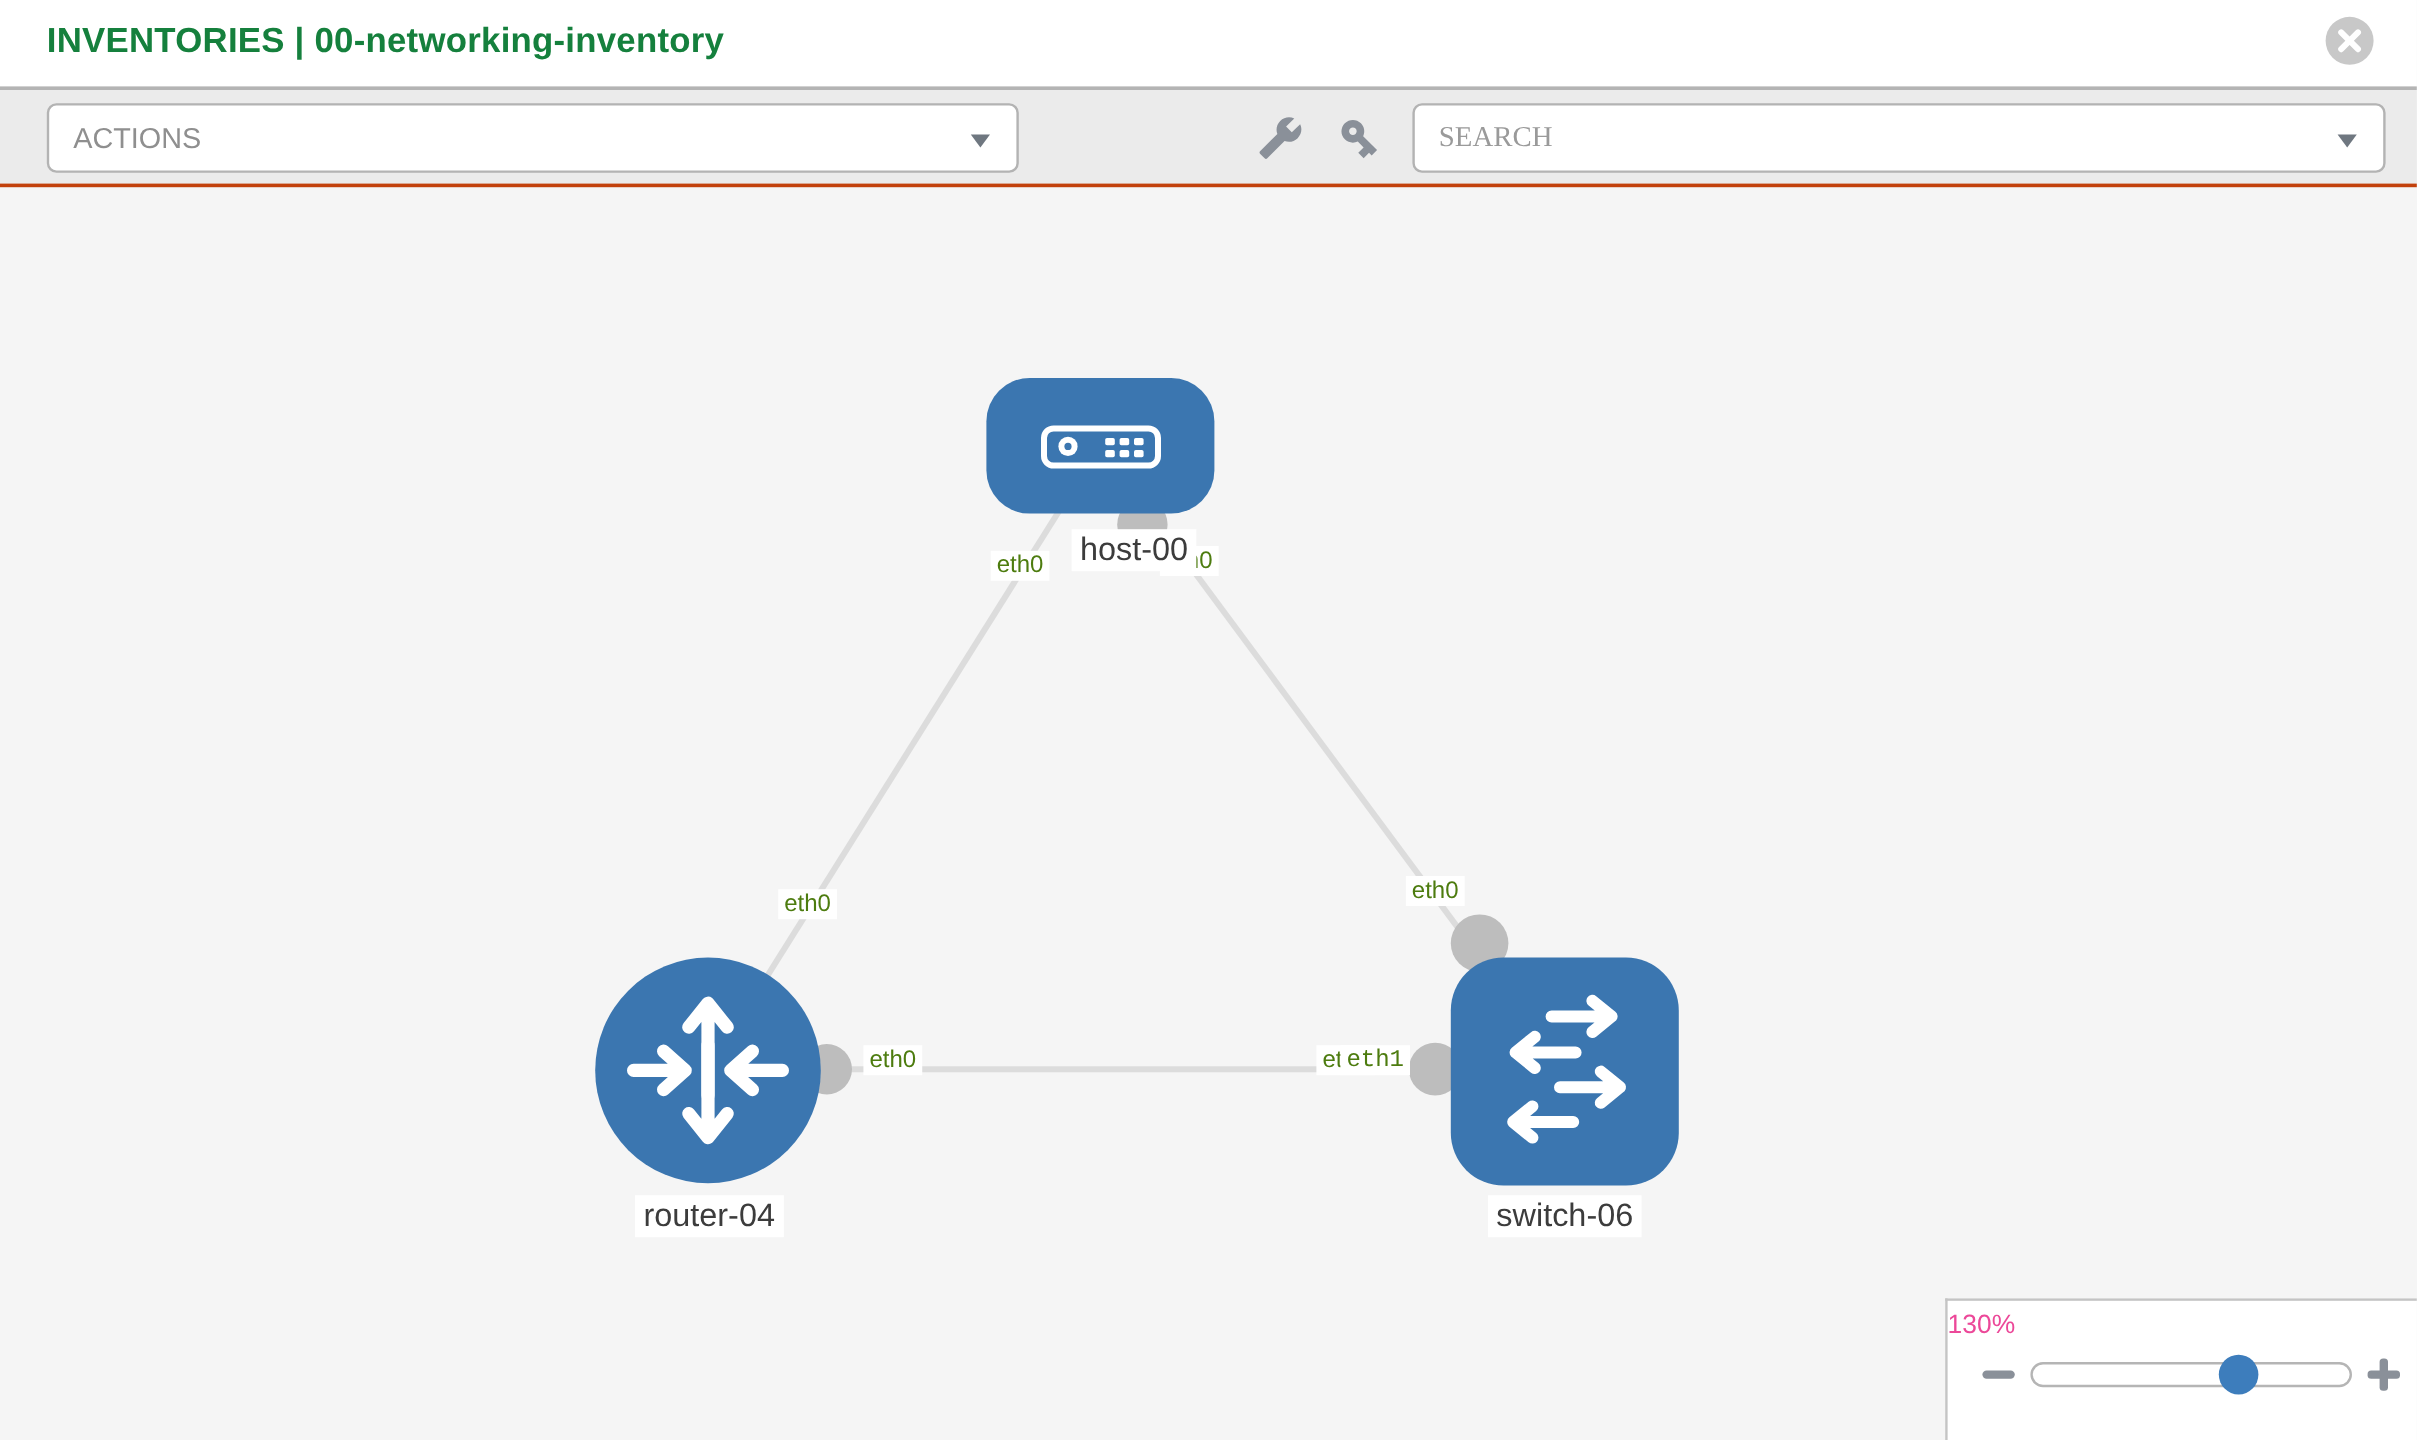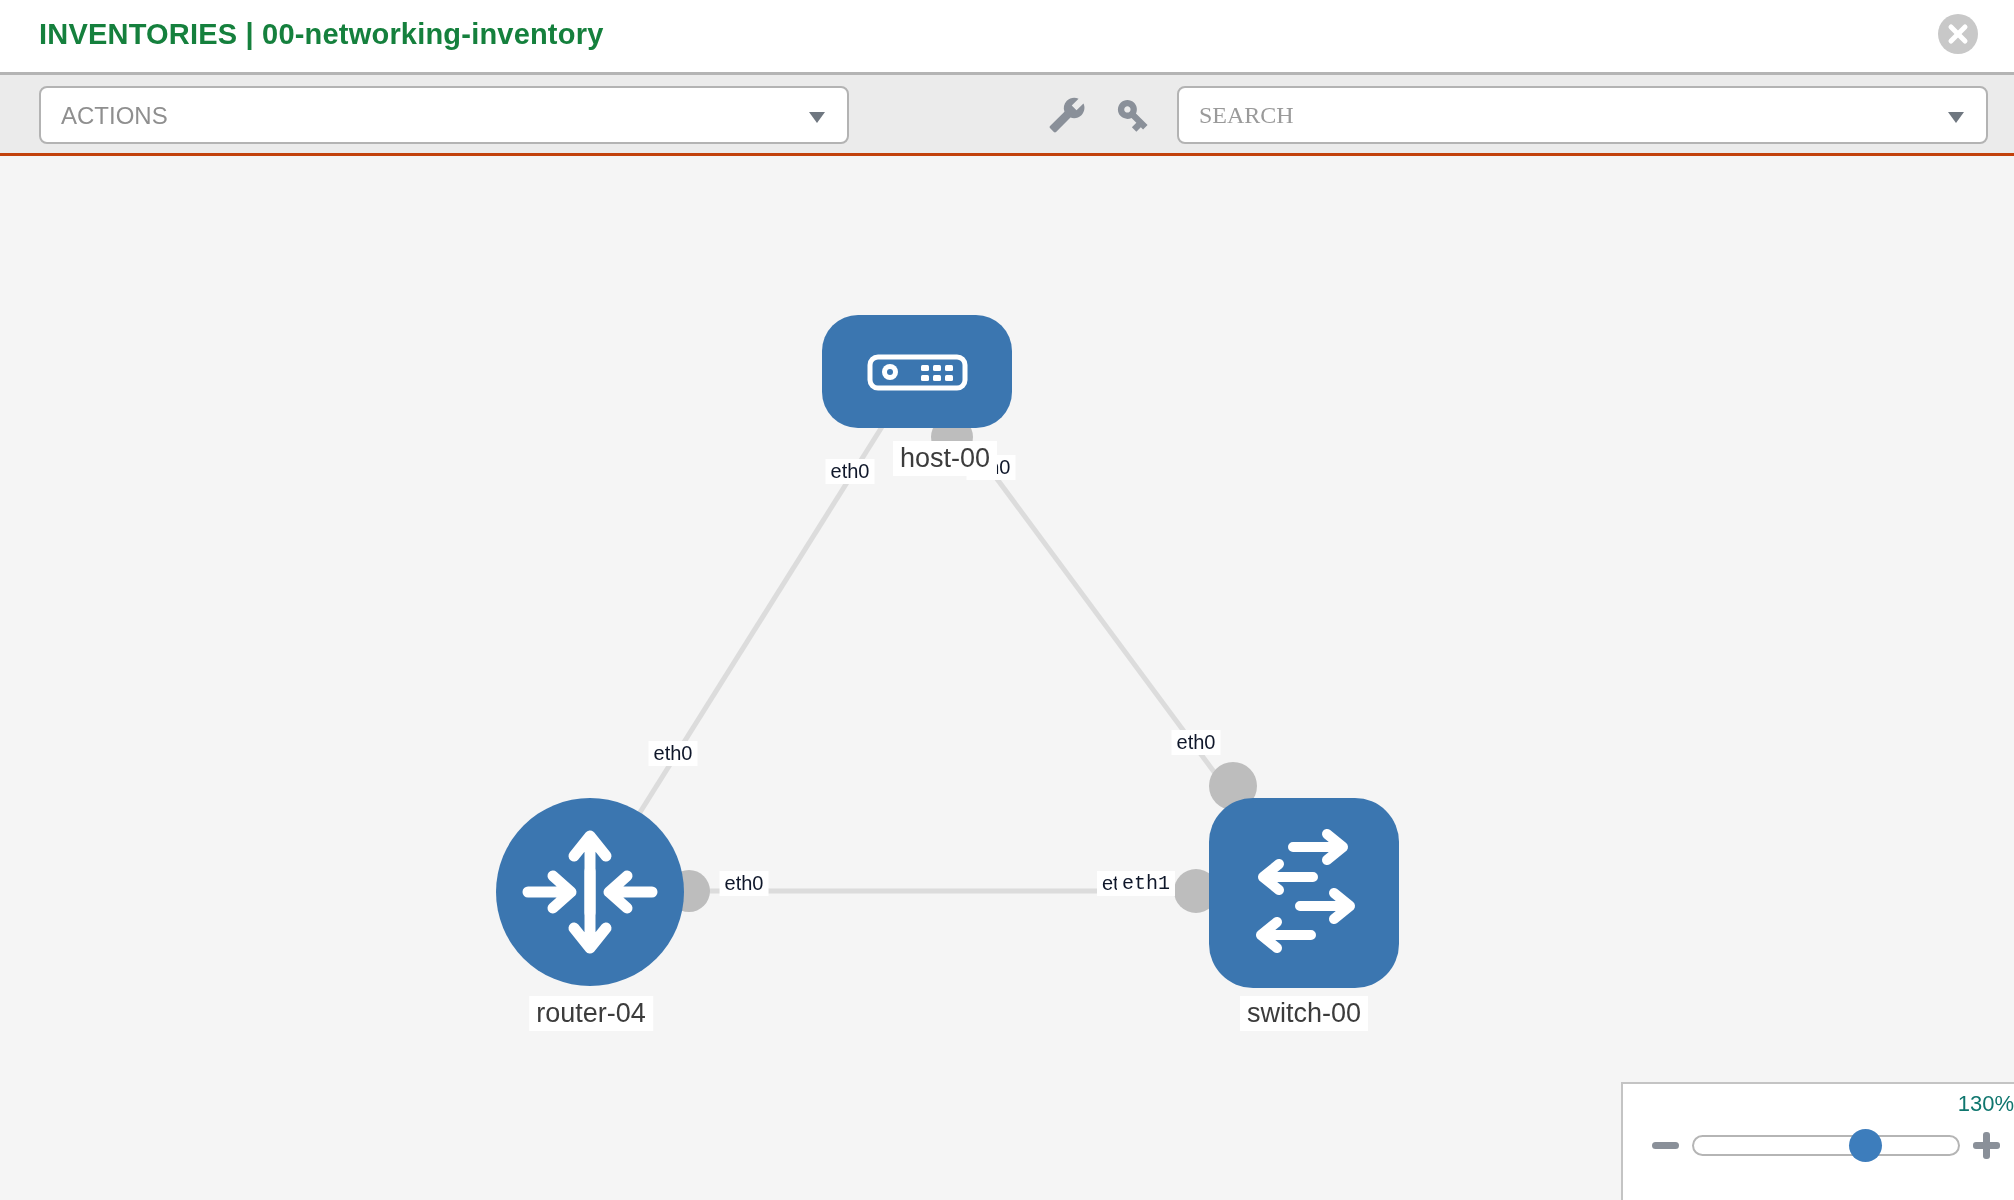--- a/index.html
+++ b/index.html
@@ -35,36 +35,36 @@
   .tool-icon { position:absolute; top:21px; width:38px; height:38px; cursor:pointer; }
   .icon-wrench { left:1048px; }
   .icon-key { left:1114px; }
 
   
   .canvas { position:absolute; top:156px; left:0; width:2014px; height:1044px;
     background:#f5f5f5; z-index:1; }
   .graph-svg { position:absolute; top:0; left:0; z-index:2; }
 
   
-  .chip { position:absolute; z-index:5; background:#ffffff; color:#0f172a;
+  .chip { position:absolute; z-index:5; background:#ffffff; color:#4d7c0f;
     white-space:nowrap; }
   .node-label { font-size:27px; padding:2px 7px; transform:translateX(-50%);
     z-index:6; color:#3c3c3c; }
   .iface-label { font-size:20px; padding:1px 5px; transform:translateX(-50%); }
   .iface-overlap { transform:none; padding:0; background:transparent; }
   .iface-overlap .under { background:#ffffff; padding:1px 5px; display:inline-block; }
   .iface-overlap .over { position:absolute; left:20px; top:0; background:#ffffff;
     padding:1px 5px;font-family:Liberation Mono, monospace; }
 
   
   .zoom-panel { position:absolute; left:1621px; top:1082px; width:393px;
     height:118px; background:#ffffff; border-left:2px solid #c4c4c4;
     border-top:2px solid #c4c4c4; z-index:20; }
-  .zoom-value { position:absolute; top:7px; width:100%; text-align:right;
-    font-size:22px; color:#0f766e; }
+  .zoom-value { position:absolute; top:7px; width:100%; text-align:left;
+    font-size:22px; color:#ec4899; }
   .zoom-minus { position:absolute; left:29px; top:58px; width:27px; height:7px;
     border-radius:4px; background:#8a9099; cursor:pointer; }
   .zoom-track { position:absolute; left:69px; top:51px; width:268px; height:21px;
     border:2px solid #b5b5b5; border-radius:12px; background:#ffffff; cursor:pointer; }
   .zoom-thumb { position:absolute; left:155px; top:-8px; width:33px; height:33px;
     border-radius:50%; background:#3d7dbc; cursor:grab; }
   .zoom-plus { position:absolute; left:350px; top:48px; width:27px; height:27px;
     cursor:pointer; }
   .zoom-plus::before { content:""; position:absolute; left:0; top:10px;
     width:27px; height:7px; border-radius:3px; background:#8a9099; }
@@ -168,21 +168,21 @@
 <div class="chip iface-label" style="left:673px; top:741px;">eth0</div>
 <div class="chip iface-label" style="left:1196px; top:730px;">eth0</div>
 <div class="chip iface-label" style="left:744px; top:871px;">eth0</div>
 <div class="chip iface-label iface-overlap" style="left:1097px; top:871px;">
   <span class="under">eth0</span>
   <span class="over">eth1</span>
 </div>
 
 <div class="chip node-label" style="left:917px; top:441px;margin-left:28px;">host-00</div>
 <div class="chip node-label" style="left:591px; top:996px;">router-04</div>
-<div class="chip node-label" style="left:1304px; top:996px;">switch-00</div>
+<div class="chip node-label" style="left:1304px; top:996px;">switch-06</div>
 
 <div class="zoom-panel">
   <div class="zoom-value">130%</div>
   <div class="zoom-minus"></div>
   <div class="zoom-track">
     <div class="zoom-thumb"></div>
   </div>
   <div class="zoom-plus"></div>
 </div>
 

